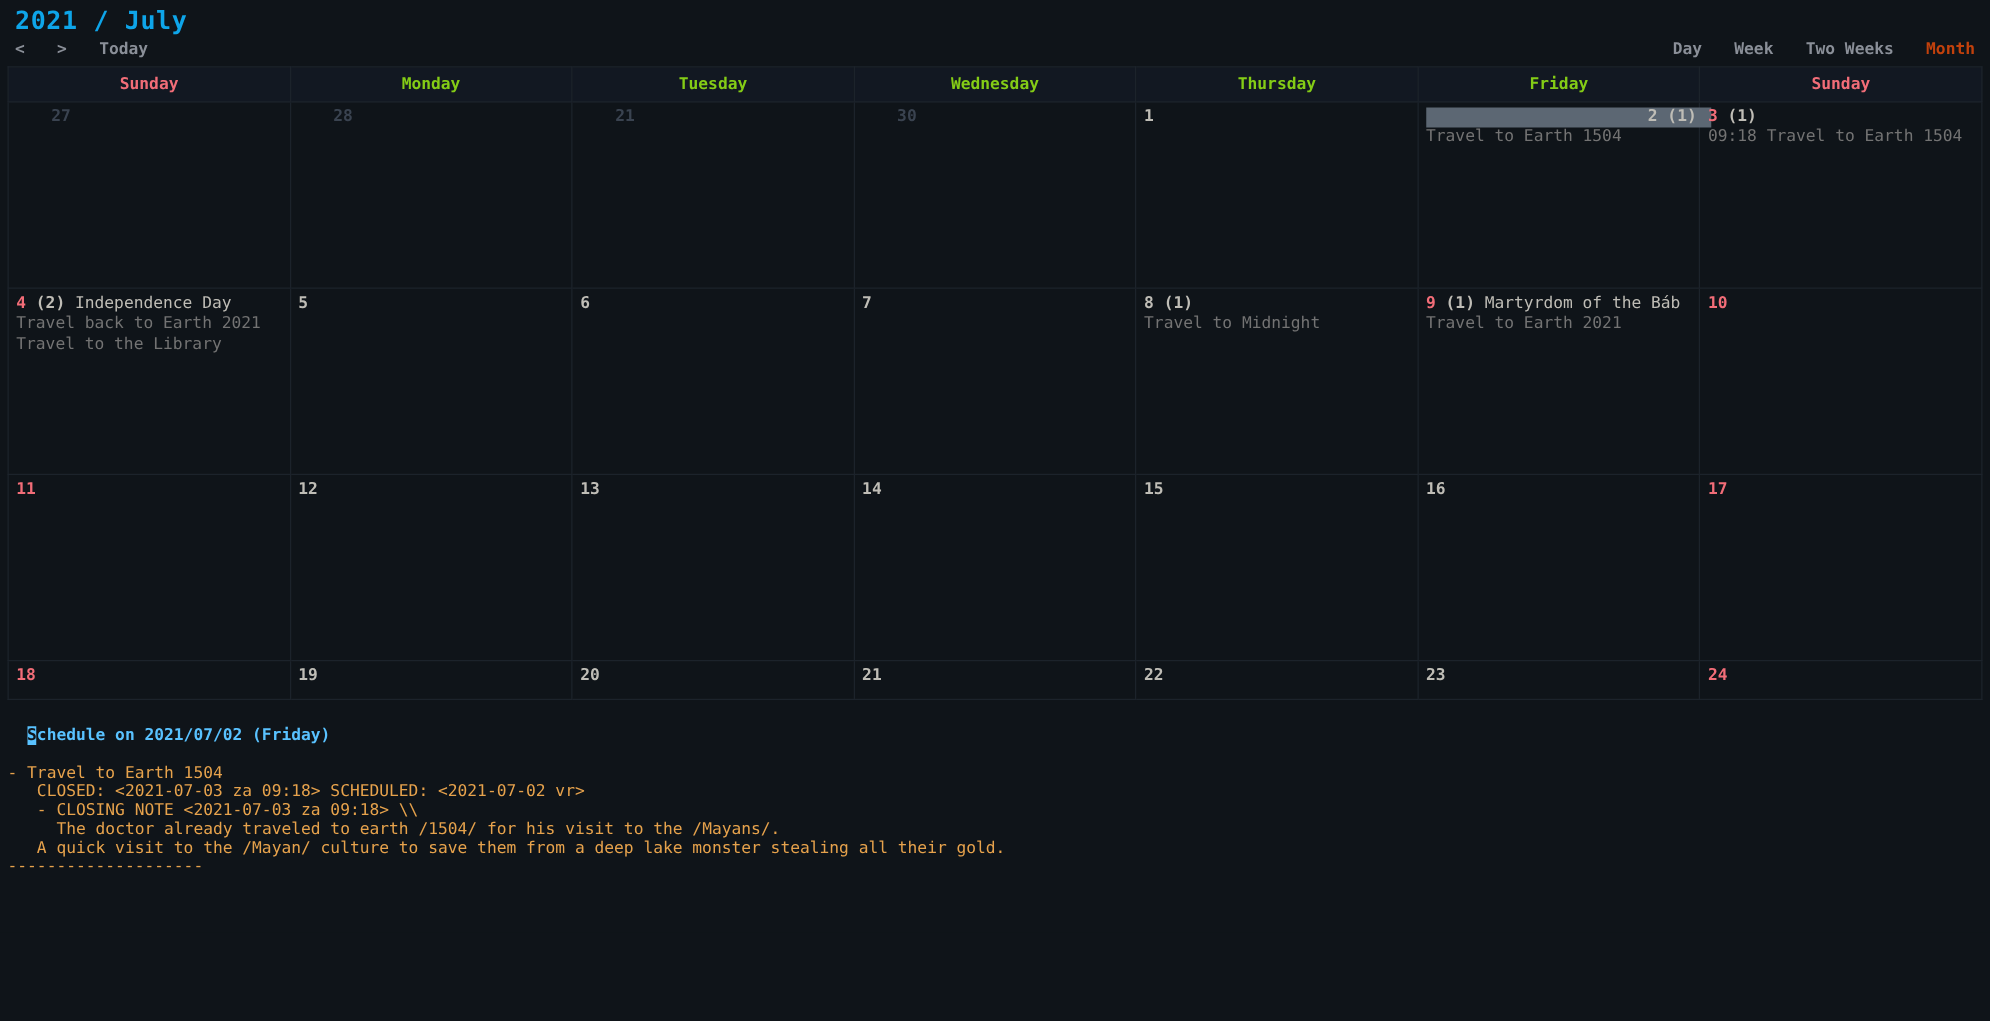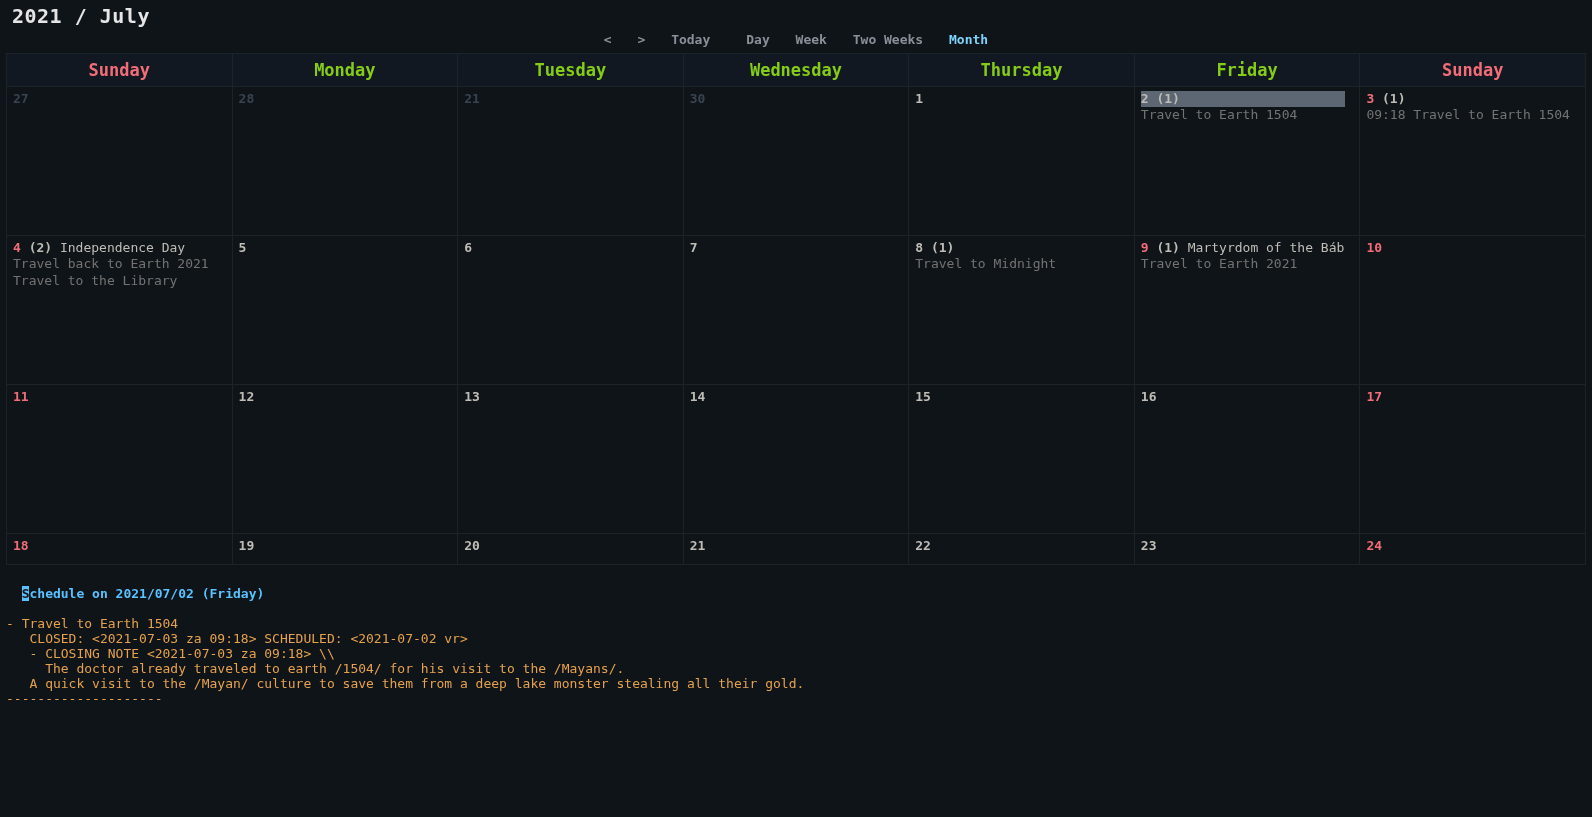--- a/index.html
+++ b/index.html
@@ -11,87 +11,88 @@
     font-size: 13px;
     width: 1592px;
     overflow-x: hidden;
   }
   .header {
     padding: 4px 12px 2px 12px;
   }
   .title {
     font-size: 20px;
     font-weight: bold;
-    color: #e5e5e5;
+    color: #0ea5e9;
     letter-spacing: 0.5px;
   }
   .nav-row {
     display: flex;
-    justify-content: center;
+    justify-content: space-between;
     align-items: center;
     padding: 2px 12px 6px 12px;
     color: #8a8f98;
   }
   .nav-left span {
     margin-right: 18px;
     cursor: pointer;
     font-weight: bold;
     color: #8a8f98;
   }
   .nav-right span {
     margin-left: 18px;
     cursor: pointer;
     font-weight: bold;
     color: #8a8f98;
   }
   .nav-right span.active {
-    color: #7dd3fc;
+    color: #c2410c;
   }
 
   .calendar {
     border-collapse: collapse;
     width: calc(100% - 12px);
     margin: 0 6px;
     table-layout: fixed;
   }
   .calendar th {
     border: 1px solid #1c232b;
     background: #121822;
     padding: 6px 0;
     font-weight: bold;
-    font-size: 17px;
+    font-size: 13px;
   }
   .calendar th.sun, .calendar th.sat { color: #f26d78; }
   .calendar th.wk  { color: #84cc16; }
 
   .calendar td {
     border: 1px solid #1c232b;
     vertical-align: top;
     height: 140px;
     padding: 4px 6px;
     font-size: 13px;
     line-height: 1.25;
   }
   .last-visible-row td {
     height: 22px;
     overflow: hidden;
     margin-left: 12px;
   }
   .daynum { font-weight: bold; color: #bfbdb6; }
-  .daynum.muted { color: #3a4350; }
+  .daynum.muted { color: #3a4350; margin-left: 28px; }
   .daynum.weekend { color: #f26d78; }
   .daynum.count  { color: #bfbdb6; font-weight: bold; }
 
   .selected-line {
     background: #5c6773;
     color: #0f1419;
-    padding: 0 0;
+    padding: 0 12px;
     display: inline-block;
     width: calc(100% - 8px);
     font-weight: bold;
+    text-align: right;
   }
 
   .event { color: #737373; }
 
   
   .detail {
     padding: 6px 6px 30px 6px;
     white-space: pre-wrap;
     color: #e6a24c;
   }

